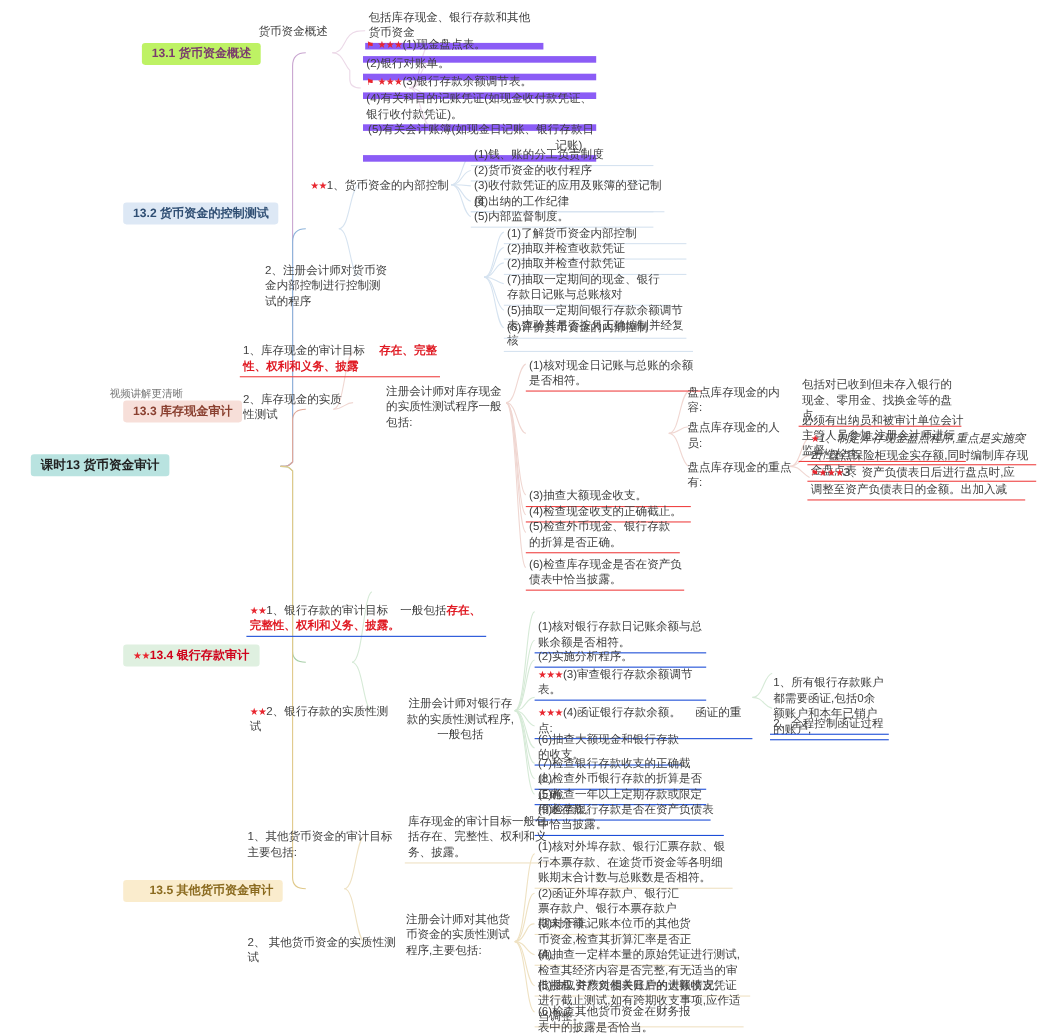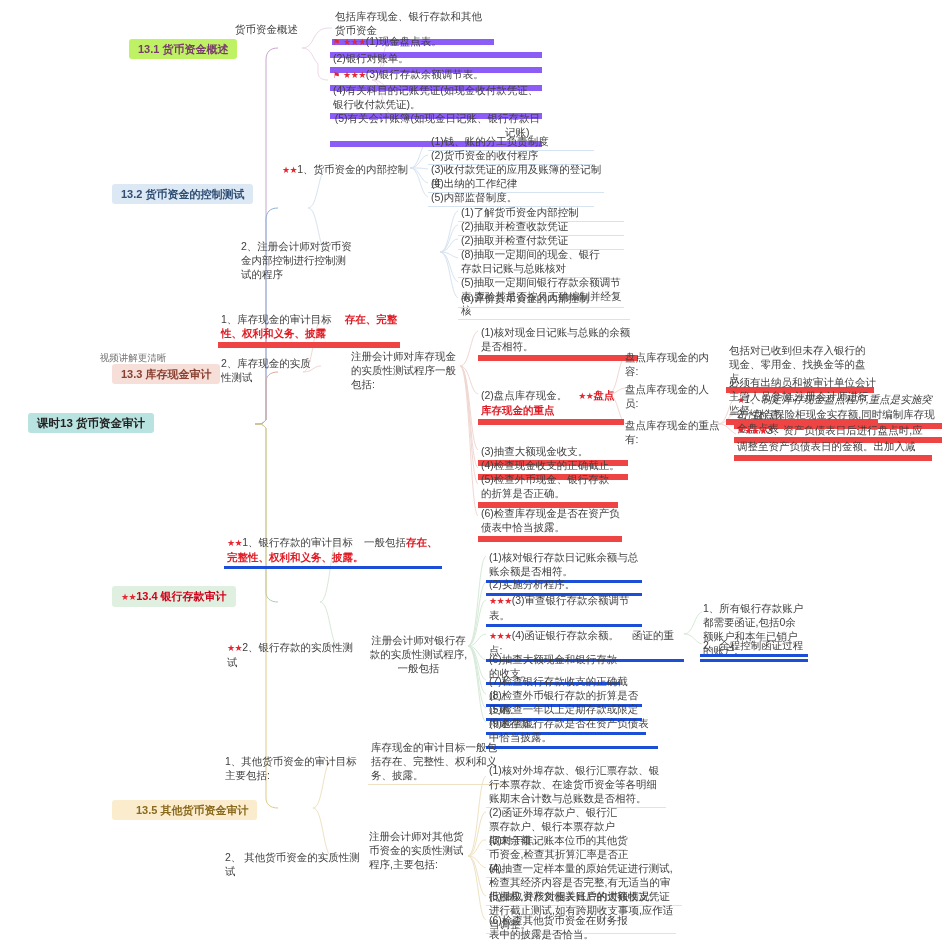--- a/index.html
+++ b/index.html
@@ -23,23 +23,23 @@
   .t2{background:#dde8f5;color:#2f4e73;}
   .t3{background:#f7dfd9;color:#8a4030;}
   .t4{background:#dff0e0;color:#d0021b;}
   .t5{background:#faeccd;color:#8a6a1f;}
 
   
   .leaf{
     font-size:10.5px;line-height:14px;color:#3f3f3f;
     padding:1px 2px 2px 3px;
   }
-  .ul-pink{border-bottom:6px solid #ef4444;}
+  .ul-pink{border-bottom:1px solid #ef4444;}
   .ul-blue{border-bottom:1px solid #d6e3f0;}
-  .ul-green{border-bottom:3px solid #1d4ed8;}
+  .ul-green{border-bottom:1px solid #1d4ed8;margin-top:13px;}
   .ul-yellow{border-bottom:1px solid #efe2c3;}
   .ul-gray{border-bottom:6px solid #8b5cf6;}
 
   .red{color:#e01b24;font-weight:bold;}
   .stars{color:#e8262f;font-size:9px;letter-spacing:-0.5px;}
   .flag{color:#e8262f;font-size:8px;}
   .note{font-size:9.5px;color:#777;}
 </style>
 </head>
 <body>
@@ -166,45 +166,41 @@
   <div class="node leaf ul-blue" style="left:428px;top:175px;width:166px;"><span>(4)出纳的工作纪律</span></div>
   <div class="node leaf ul-blue" style="left:428px;top:189px;width:166px;"><span>(5)内部监督制度。</span></div>
 
   <div class="node leaf" style="left:238px;top:238px;width:118px;">
     <span>2、注册会计师对货币资金内部控制进行控制测试的程序</span>
   </div>
 
   <div class="node leaf ul-blue" style="left:458px;top:204px;width:166px;"><span>(1)了解货币资金内部控制</span></div>
   <div class="node leaf ul-blue" style="left:458px;top:218px;width:166px;"><span>(2)抽取并检查收款凭证</span></div>
   <div class="node leaf ul-blue" style="left:458px;top:232px;width:166px;"><span>(2)抽取并检查付款凭证</span></div>
-  <div class="node leaf ul-blue" style="left:458px;top:246px;width:152px;"><span>(8)抽取一定期间的现金、银行存款日记账与总账核对</span></div>
+  <div class="node leaf ul-blue" style="left:458px;top:246px;width:152px;"><span>(7)抽取一定期间的现金、银行存款日记账与总账核对</span></div>
   <div class="node leaf ul-blue" style="left:458px;top:274px;width:172px;"><span>(5)抽取一定期间银行存款余额调节表,查验其是否按月正确编制并经复核</span></div>
   <div class="node leaf ul-blue" style="left:458px;top:290px;width:166px;"><span>(6)评价货币资金的内部控制</span></div>
 
   <div class="node pill t3" style="left:112px;top:364px;">
     <span>13.3    库存现金审计</span>
   </div>
 
   <div class="node leaf ul-pink" style="left:218px;top:311px;width:182px;">
     <span>1、库存现金的审计目标</span>
     <span class="red" style="margin-left:10px;">存在、完整性、权利和义务、披露</span>
   </div>
 
   <div class="node leaf" style="left:218px;top:355px;width:104px;">
     <span>2、库存现金的实质性测试</span>
   </div>
   <div class="node leaf" style="left:348px;top:348px;width:112px;">
     <span>注册会计师对库存现金的实质性测试程序一般包括:</span>
   </div>
 
   <div class="node leaf ul-pink" style="left:478px;top:324px;width:160px;"><span>(1)核对现金日记账与总账的余额是否相符。</span></div>
-  <div class="node leaf ul-pink" style="left:478px;top:387px;width:146px;">
-    <span>(2)盘点库存现金。</span>
-    <span class="stars" style="margin-left:8px;">★★</span><span class="red">盘点库存现金的重点</span>
-  </div>
   <div class="node leaf ul-pink" style="left:478px;top:443px;width:150px;"><span>(3)抽查大额现金收支。</span></div>
   <div class="node leaf ul-pink" style="left:478px;top:457px;width:150px;"><span>(4)检查现金收支的正确截止。</span></div>
   <div class="node leaf ul-pink" style="left:478px;top:471px;width:140px;"><span>(5)检查外币现金、银行存款的折算是否正确。</span></div>
   <div class="node leaf ul-pink" style="left:478px;top:505px;width:144px;"><span>(6)检查库存现金是否在资产负债表中恰当披露。</span></div>
 
   <div class="node leaf" style="left:622px;top:349px;width:96px;"><span>盘点库存现金的内容:</span></div>
   <div class="node leaf ul-pink" style="left:726px;top:342px;width:148px;"><span>包括对已收到但未存入银行的现金、零用金、找换金等的盘点。</span></div>
 
   <div class="node leaf" style="left:622px;top:381px;width:96px;"><span>盘点库存现金的人员:</span></div>
   <div class="node leaf ul-pink" style="left:726px;top:374px;width:152px;"><span>必须有出纳员和被审计单位会计主管人员参加,注册会计师进行监督。</span></div>

